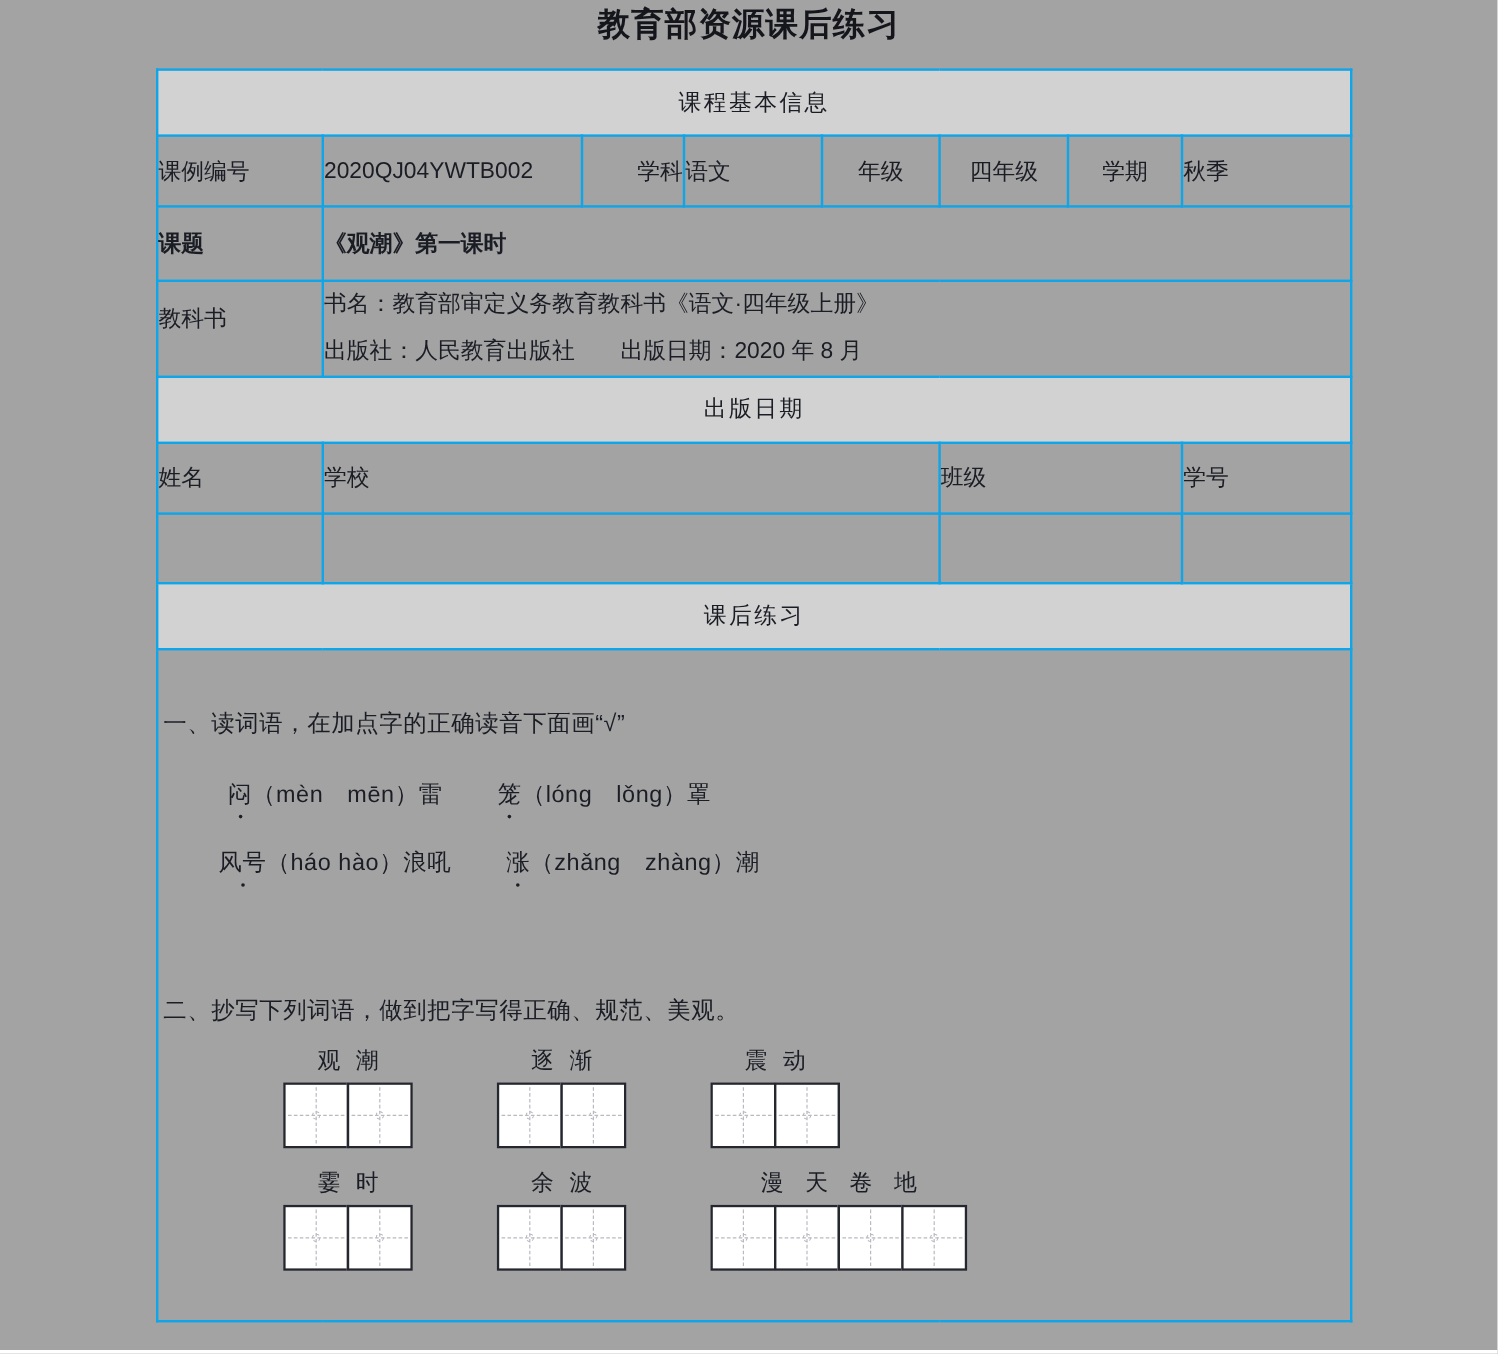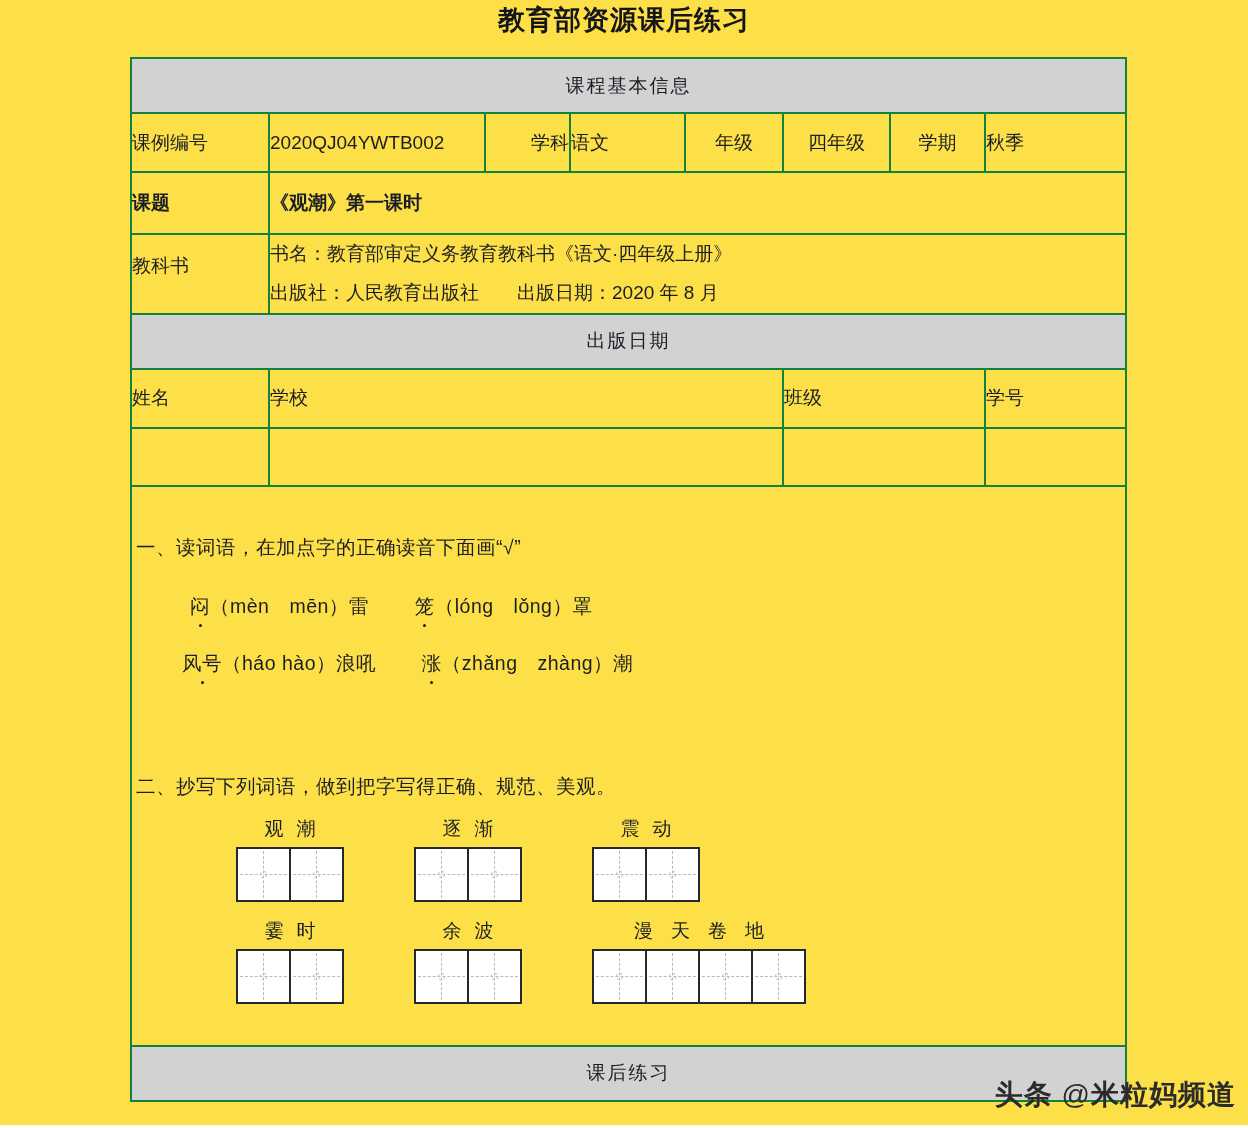--- a/index.html
+++ b/index.html
@@ -6,21 +6,21 @@
   html, body {
     margin: 0; padding: 0;
     width: 1248px; height: 1128px;
     background: #ffffff;
     font-family: "Liberation Sans", "DejaVu Sans", sans-serif;
     overflow: hidden;
   }
   #page {
     position: relative;
     width: 1248px; height: 1128px;
-    background: #fde047;
+    background: #a3a3a3;
   }
 
   
   .doc-title {
     position: absolute;
     top: 2px; left: 0; width: 1248px;
     text-align: center;
     font-size: 27px;
     font-weight: bold;
     letter-spacing: 1px;
@@ -32,21 +32,21 @@
     position: absolute;
     left: 130px; top: 57px;
     width: 995px;
   }
   table.doc {
     border-collapse: collapse;
     width: 995px;
     table-layout: fixed;
   }
   table.doc td {
-    border: 2px solid #15803d;
+    border: 2px solid #0ea5e9;
     padding: 0;
     vertical-align: middle;
     color: #1b1d25;
     font-size: 19px;
   }
   .section-head {
     background: #d2d2d2;
     text-align: center;
     font-size: 19px;
     height: 55px;
@@ -229,20 +229,24 @@
       </tr>
 
       <tr class="blank-row">
         <td class="cell-pad"></td>
         <td class="cell-pad" colspan="4"></td>
         <td class="cell-pad" colspan="2"></td>
         <td class="cell-pad"></td>
       </tr>
 
       <tr>
+        <td class="section-head" colspan="8">课后练习</td>
+      </tr>
+
+      <tr>
         <td class="exercises" colspan="8">
 
           <div class="q-line">一、读词语，在加点字的正确读音下面画“√”</div>
 
           <div class="q-sub">
             <span class="dotchar">闷</span><span>（mèn　mēn）</span><span>雷</span>
             <span class="gap"></span>
             <span class="dotchar">笼</span><span>（lóng　lǒng）</span><span>罩</span>
           </div>
 
@@ -327,27 +331,19 @@
                     </div>
                 <div class="cellbox">
                       <i></i>
                     </div>
               </div>
             </div>
           </div>
 
         </td>
       </tr>
-
-      <tr>
-        <td class="section-head" colspan="8">课后练习</td>
-      </tr>
     </tbody>
       </table>
   </div>
 
-  <div class="watermark">
-    <span>头条</span>
-    <span class="at">@</span><span>米粒妈频道</span>
-  </div>
 
   <div class="bottom-rule"></div>
 </div>
 
 </body></html>

